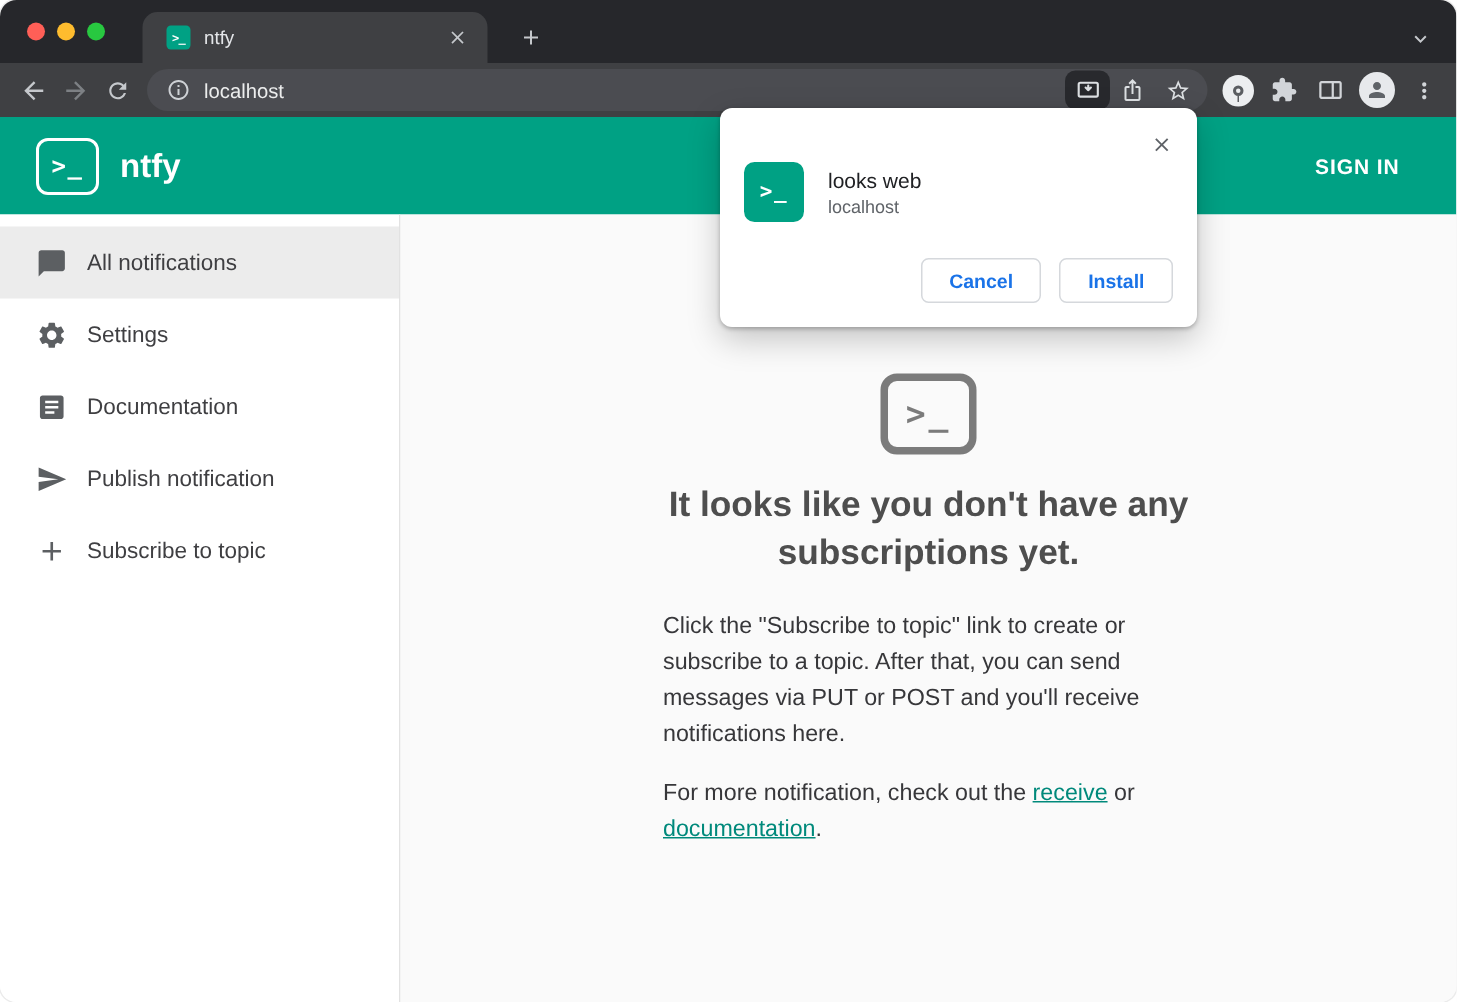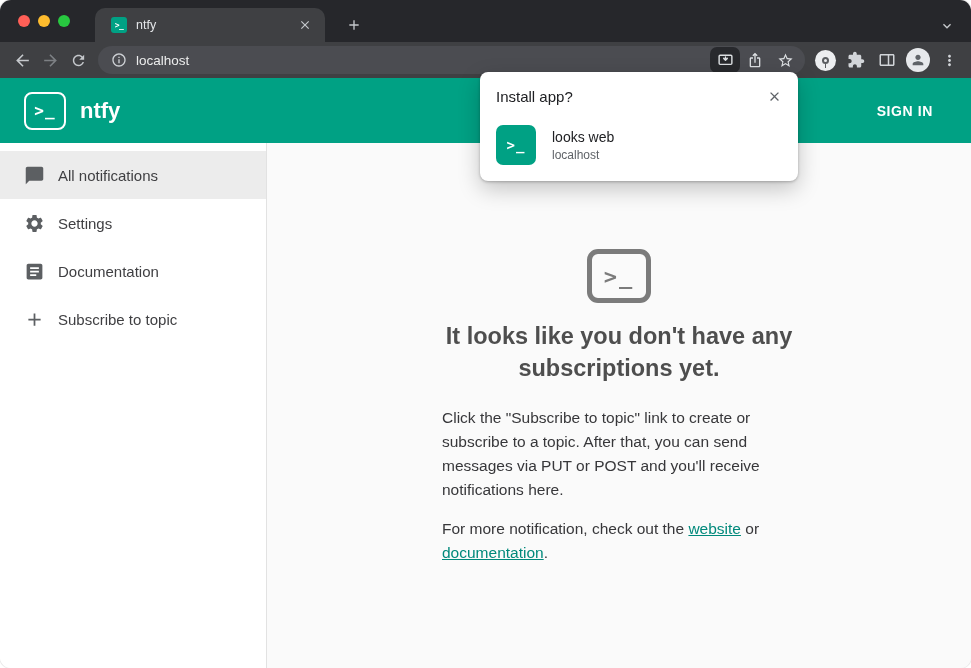--- a/index.html
+++ b/index.html
@@ -259,46 +259,57 @@
         <span class="side-icon">
           <svg viewBox="0 0 24 24" fill="currentColor">
               <path d="M19 3H5c-1.1 0-2 .9-2 2v14c0 1.1.9 2 2 2h14c1.1 0 2-.9 2-2V5c0-1.1-.9-2-2-2zM14 17H7v-2h7v2zm3-4H7v-2h10v2zm0-4H7V7h10v2z"></path>
             </svg>
         </span>
         <span class="side-label">Documentation</span>
       </div>
       <div class="side-item">
         <span class="side-icon">
           <svg viewBox="0 0 24 24" fill="currentColor">
+              <path d="M2.01 21 23 12 2.01 3 2 10l15 2-15 2z"></path>
+            </svg>
+        </span>
+        <span class="side-label">Publish notification</span>
+      </div>
+      <div class="side-item">
+        <span class="side-icon">
+          <svg viewBox="0 0 24 24" fill="currentColor">
               <path d="M19 13h-6v6h-2v-6H5v-2h6V5h2v6h6z"></path>
             </svg>
         </span>
         <span class="side-label">Subscribe to topic</span>
       </div>
     </aside>
 
     <main class="main">
       <div class="empty">
         <div class="big-logo">&gt;_</div>
         <div class="empty-heading">It looks like you don't have any subscriptions yet.</div>
         <p class="empty-body">Click the "Subscribe to topic" link to create or subscribe to a topic. After that, you can send messages via PUT or POST and you'll receive notifications here.</p>
-        <p class="empty-body2"><span>For more notification, check out the </span><a class="text-link">website</a><span> or </span><a class="text-link">documentation</a><span>.</span></p>
+        <p class="empty-body2"><span>For more notification, check out the </span><a class="text-link">receive</a><span> or </span><a class="text-link">documentation</a><span>.</span></p>
       </div>
     </main>
   </div>
 
   <div class="install-dialog">
-    <div class="dlg-title">Install app?</div>
     <span class="icon-btn dlg-close">
       <svg width="15" height="15" viewBox="0 0 24 24" fill="currentColor">
           <path d="M19 6.41 17.59 5 12 10.59 6.41 5 5 6.41 10.59 12 5 17.59 6.41 19 12 13.41 17.59 19 19 17.59 13.41 12z"></path>
         </svg>
     </span>
     <div class="dlg-row">
       <span class="dlg-icon">&gt;_</span>
       <span class="dlg-meta">
         <div class="dlg-name">looks web</div>
         <div class="dlg-origin">localhost</div>
       </span>
     </div>
+    <div class="dlg-actions">
+      <button class="dlg-btn">Cancel</button>
+      <button class="dlg-btn">Install</button>
+    </div>
   </div>
 
 </div>
 
 </body></html>

